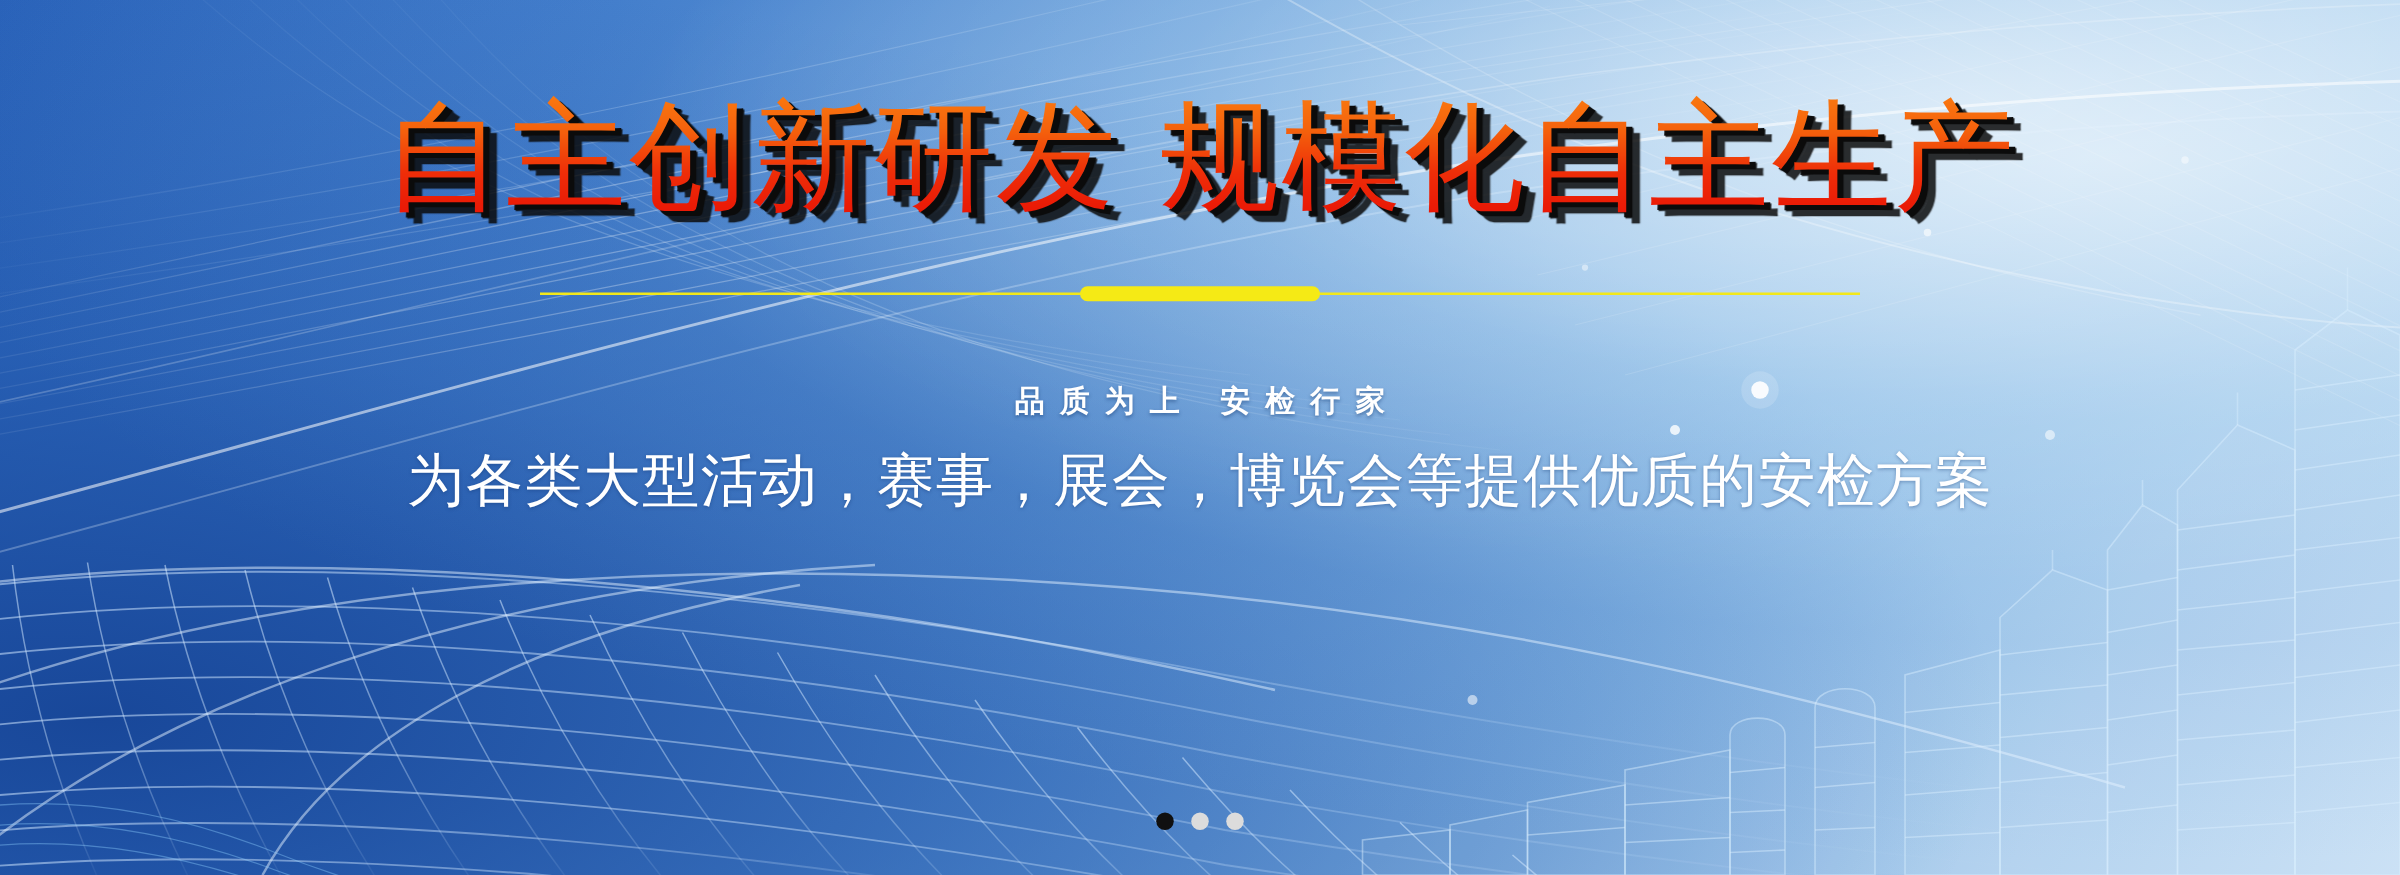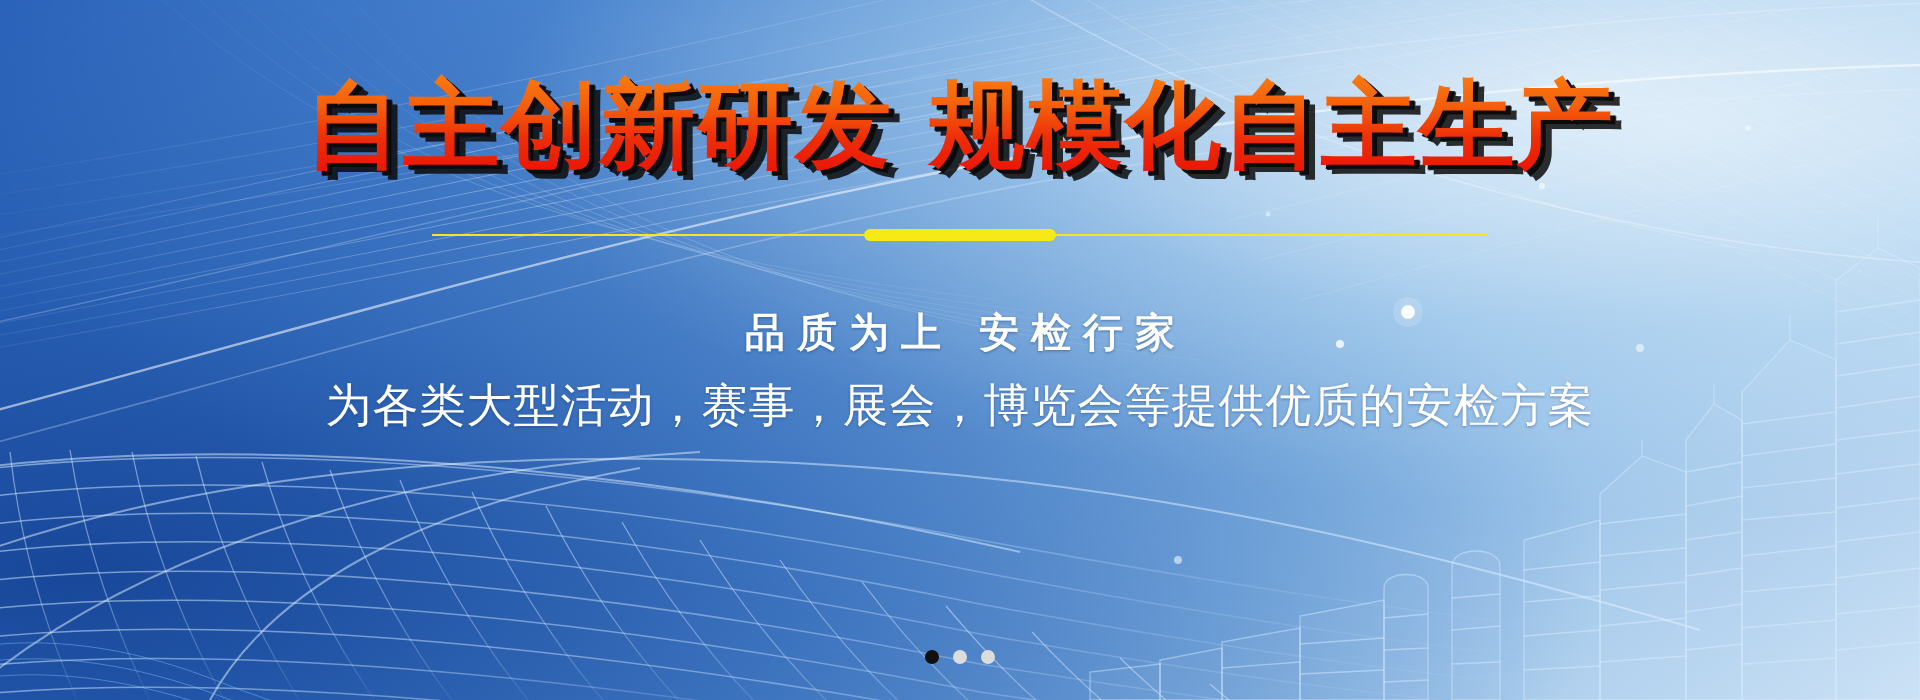--- a/index.html
+++ b/index.html
@@ -28,21 +28,21 @@
     left:0; right:0;
     top:74px;
     text-align:center;
     z-index:6;
   }
   .main-title{
     display:inline-block;
     margin:0;
     font-family:"DejaVu Sans","Liberation Sans",sans-serif;
     font-size:96px;
-    font-weight:bold;
+    font-weight:normal;
     line-height:1.08;
     letter-spacing:2px;
     white-space:nowrap;
     background:linear-gradient(180deg,#fa7a10 0%,#f4600c 30%,#ee2d08 62%,#e81205 100%);
     -webkit-background-clip:text;
     background-clip:text;
     color:transparent;
     -webkit-text-fill-color:transparent;
     filter:
       drop-shadow(5px 4px 0 #0b0b0b)
@@ -88,21 +88,21 @@
   .subtitle-wrap{
     position:absolute;
     left:0; right:0;
     top:306px;
     text-align:center;
     z-index:6;
   }
   .slogan{
     margin:0;
     font-family:"DejaVu Sans","Liberation Sans",sans-serif;
-    font-size:40px;
+    font-size:24px;
     font-weight:bold;
     color:#ffffff;
     letter-spacing:12px;
     text-indent:12px;
     line-height:1.3;
     text-shadow:0 1px 3px rgba(12,46,102,0.45);
     white-space:nowrap;
   }
   .desc{
     margin:18px 0 0 0;

